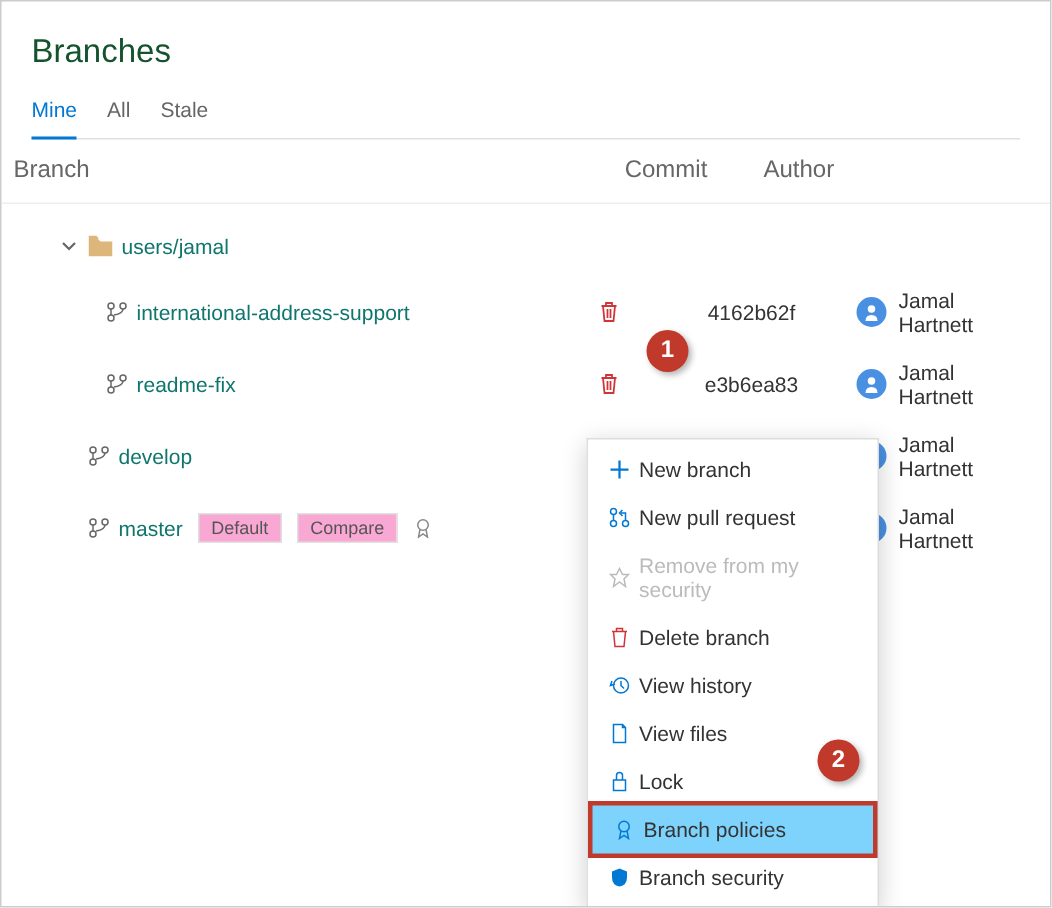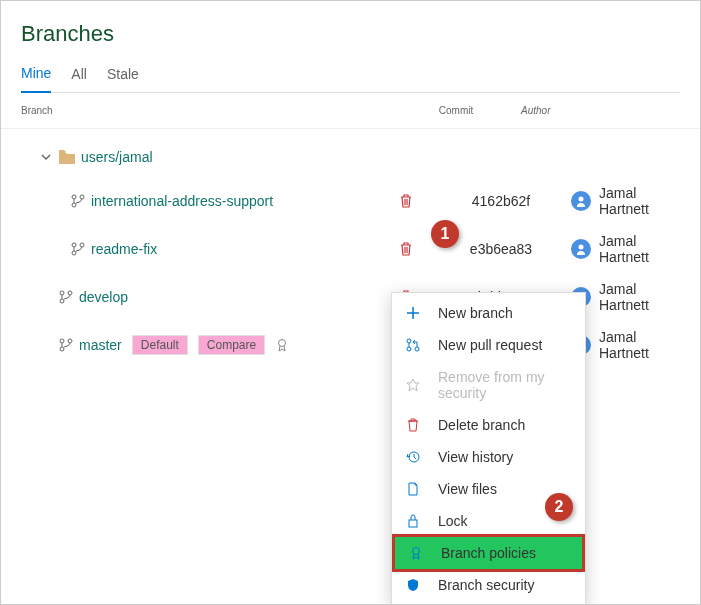--- a/index.html
+++ b/index.html
@@ -1,47 +1,47 @@
 <!DOCTYPE html>
 <html><head>
   <meta charset="utf-8">
   <style>
     * { margin: 0; padding: 0; box-sizing: border-box; }
     body { font-family: "Segoe UI", Arial, sans-serif; font-size: 14px; color: #333; background: #fff; width: 701px; height: 605px; overflow: hidden; position: relative; border: 1px solid #ccc; }
     .header { padding: 20px 20px 0 20px; }
     .page-title { font-size: 22px; font-weight: 300; color: #14532d; margin-bottom: 18px; }
-    .tabs { display: flex; gap: 20px; border-bottom: 1px solid #e0e0e0; padding-bottom: 0; align-items: center; }
+    .tabs { display: flex; gap: 20px; border-bottom: 1px solid #e0e0e0; padding-bottom: 0; }
     .tab { padding: 0 0 10px 0; cursor: pointer; color: #666; font-size: 14px; }
     .tab.active { color: #0078d4; border-bottom: 2px solid #0078d4; margin-bottom: -1px; }
-    .table-header { display: flex; padding: 12px 20px; color: #666; font-size: 10px; border-bottom: 1px solid #eee; }
+    .table-header { display: flex; padding: 12px 8px; color: #666; font-size: 16px; border-bottom: 1px solid #eee; }
     .col-branch { flex: 0 0 370px; }
     .col-commit { flex: 0 0 130px; text-align: center; }
-    .col-author { flex: 1; font-style: italic; }
+    .col-author { flex: 1; }
     .rows { padding-top: 8px; }
     .row { display: flex; align-items: center; padding: 8px 20px; min-height: 40px; }
     .branch-cell { flex: 0 0 370px; display: flex; align-items: center; gap: 6px; }
     .indent-1 { padding-left: 20px; }
     .indent-2 { padding-left: 50px; }
     .chevron { width: 12px; color: #666; }
     .folder-icon { color: #dcb67a; }
     .branch-icon { color: #666; }
     .branch-name { color: #0f766e; }
     .badge { background: #f9a8d4; color: #555; padding: 2px 8px; font-size: 12px; margin-left: 4px; border: 1px solid #e0e0e0; }
     .medal-icon { color: #888; margin-left: 4px; }
     .delete-cell { flex: 0 0 30px; color: #d13438; cursor: pointer; display:flex; justify-content:center;}
     .fav-cell { flex: 0 0 30px; color: #f2c811; display:flex; justify-content:center;}
     .more-cell { flex: 0 0 30px; color: #666; cursor: pointer; display:flex; justify-content:center; align-items:center; height: 24px;}
     .more-box { border: 3px solid #c0392b; padding: 0 4px; display:flex; align-items:center; height:24px;}
     .commit-cell { flex: 0 0 100px; text-align: center; color: #333; }
     .author-cell { flex: 1; display: flex; align-items: center; gap: 8px; padding-left: 20px;}
     .avatar { width: 20px; height: 20px; border-radius: 50%; background: #4a90e2; display:flex; align-items:center; justify-content:center; color:white; font-size:10px; flex-shrink:0;}
     .context-menu { position: absolute; left: 390px; top: 291px; width: 195px; background: #fff; box-shadow: 0 4px 16px rgba(0,0,0,0.2); border: 1px solid #ddd; z-index: 100; padding: 4px 0; }
-    .menu-item { display: flex; align-items: center; gap: 16px; padding: 8px 14px; cursor: pointer; color: #333; font-size: 14px; }
+    .menu-item { display: flex; align-items: center; gap: 4px; padding: 8px 14px; cursor: pointer; color: #333; font-size: 14px; }
     .menu-item.disabled { color: #bbb; cursor: default; }
-    .menu-item.highlighted { background: #22c55e; border: 3px solid #c0392b; margin: -3px 0; position: relative; z-index: 2;}
+    .menu-item.highlighted { background: #7dd3fc; border: 3px solid #c0392b; margin: -3px 0; position: relative; z-index: 2;}
     .menu-item .mi-icon { width: 16px; text-align: center; flex-shrink: 0; }
     .mi-blue { color: #0078d4; }
     .mi-red { color: #d13438; }
     .mi-gray { color: #bbb; }
     .callout { position: absolute; width: 28px; height: 28px; border-radius: 50%; background: #c0392b; color: #fff; display:flex; align-items:center; justify-content:center; font-weight: bold; font-size: 16px; box-shadow: 2px 2px 4px rgba(0,0,0,0.3); z-index: 200;}
     svg { display: block; }
   </style>
 </head>
 <body>
 

